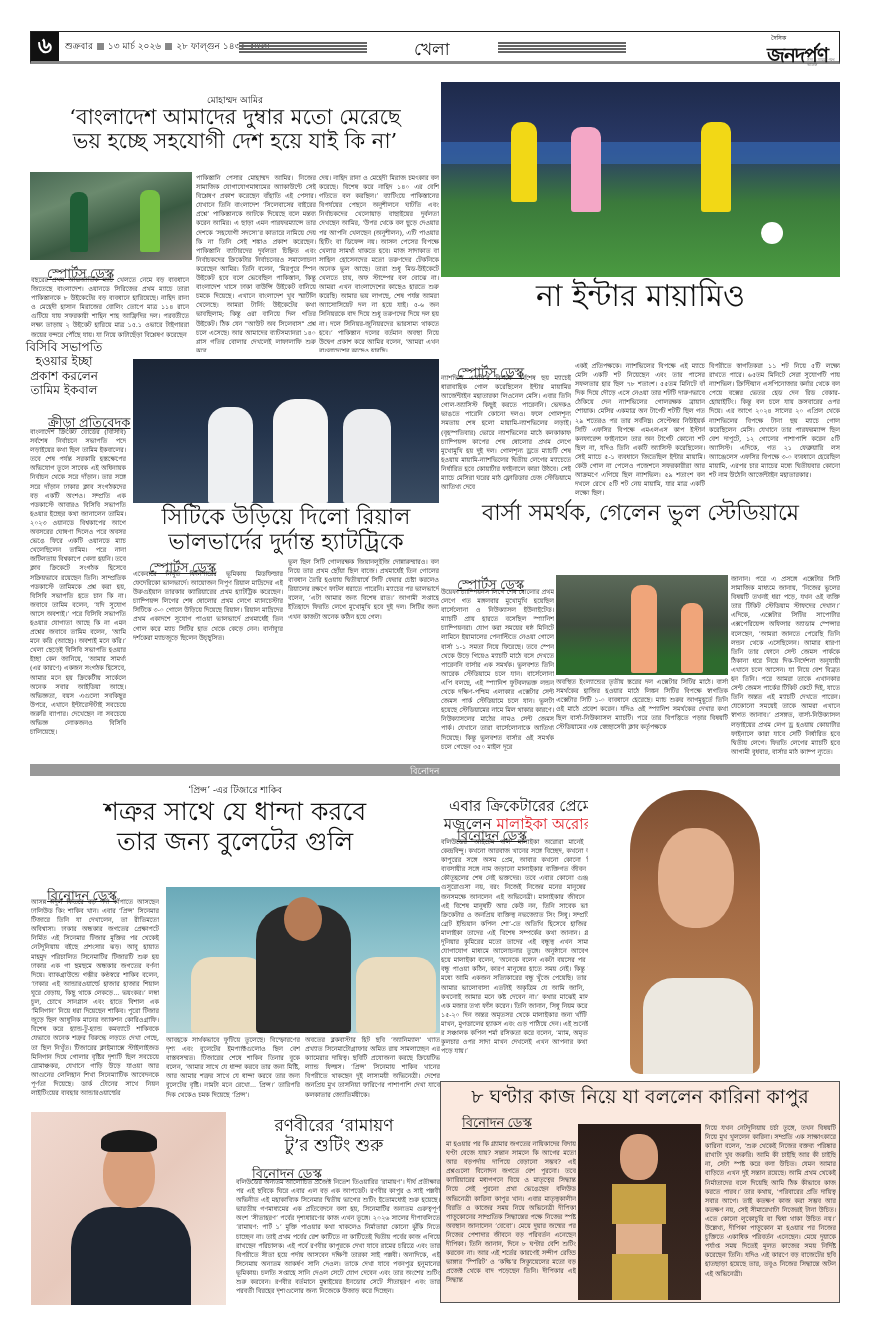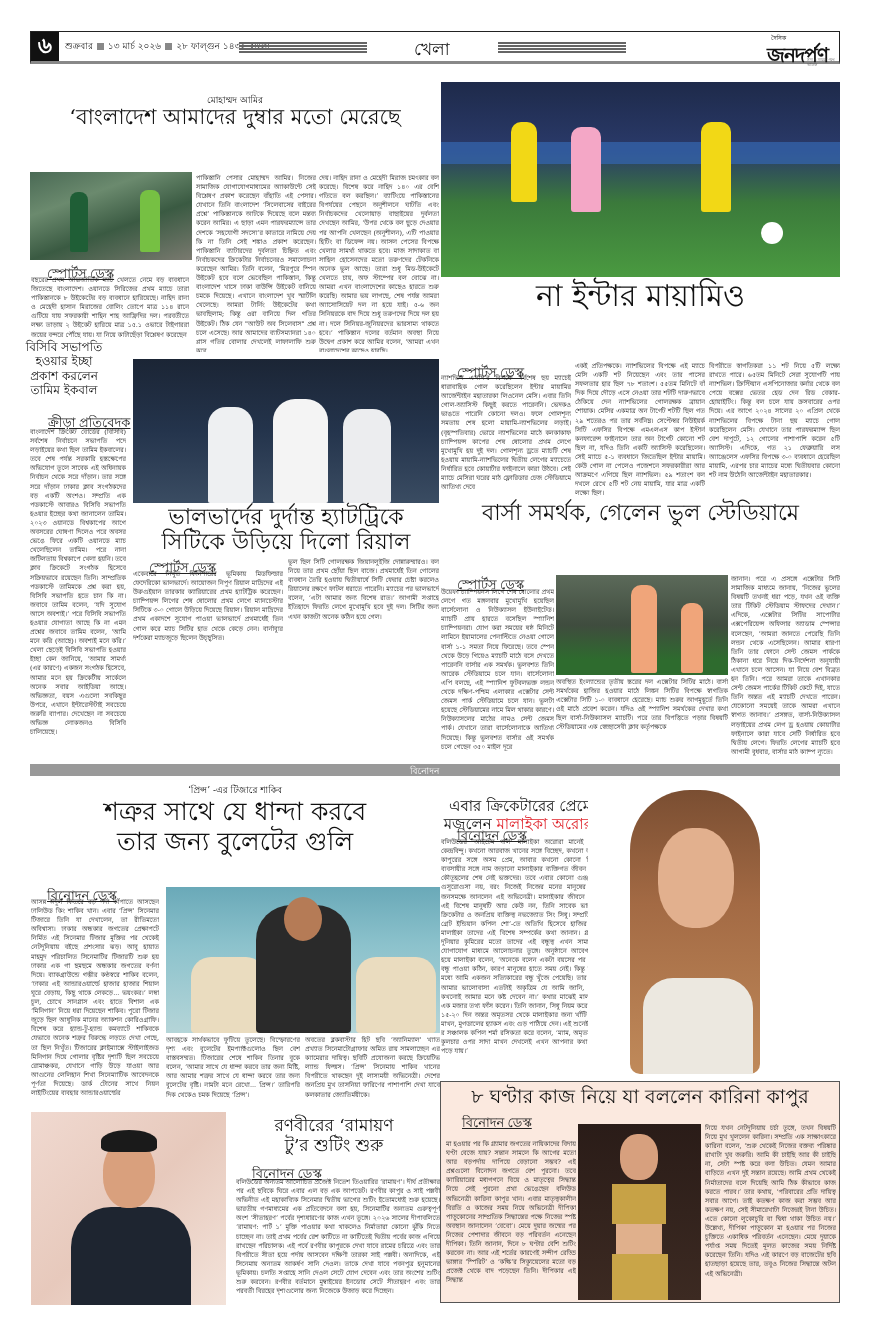--- a/index.html
+++ b/index.html
@@ -46,20 +46,21 @@
       <div></div>
     </div>
   <div class="abs logo-small">দৈনিক</div>
   <div class="abs logo-big"><span>জনদর্পণ</span></div>
   <div class="abs logo-tag">সত্য ও ন্যায়ের পথে অবিচল</div>
 </div>
 
 <div class="abs" style="left:30px; top:93px; width:410px; text-align:center; font-size:9px; font-family:'DejaVu Serif',serif;">মোহাম্মদ আমির</div>
 <div class="abs hl" style="left:30px; top:106px; width:410px; font-size:21px;">
   <div>‘বাংলাদেশ আমাদের দুম্বার মতো মেরেছে</div>
+  <div>ভয় হচ্ছে সহযোগী দেশ হয়ে যাই কি না’</div>
 </div>
 <div class="abs photo" style="left:30px; top:172px; width:162px; height:88px; background:linear-gradient(160deg,#4a6a55 0%,#6b8a6e 30%,#3a5a42 60%,#7a7a70 100%);">
   <div class="abs" style="left:40px; top:20px; width:18px; height:60px; background:#1f5e36; border-radius:8px 8px 2px 2px;"></div>
   <div class="abs" style="left:110px; top:18px; width:20px; height:62px; background:#76c043; border-radius:8px 8px 2px 2px;"></div>
 </div>
 <div class="abs desk" style="left:31px; top:264px;">স্পোর্টস ডেস্ক</div>
 <div class="abs body-txt" style="left:31px; top:276px; width:158px; height:76px;">বছরের প্রথম আন্তর্জাতিক ম্যাচ খেলতে নেমে বড় ব্যবধানে জিতেছে বাংলাদেশ। ওয়ানডে সিরিজের প্রথম ম্যাচে তারা পাকিস্তানকে ৮ উইকেটের বড় ব্যবধানে হারিয়েছে। নাহিদ রানা ও মেহেদী হাসান মিরাজের বোলিং তোপে মাত্র ১১৪ রানে গুটিয়ে যায় সফরকারী শাহিন শাহ আফ্রিদির দল। পরবর্তীতে লক্ষ্য তাড়ায় ২ উইকেট হারিয়ে মাত্র ১৫.১ ওভারে টাইগাররা জয়ের বন্দরে পৌঁছে যায়। যা নিয়ে কাটাছেঁড়া বিশ্লেষণ করেছেন</div>
 <div class="abs body-txt" style="left:196px; top:174px; width:120px; height:178px;">পাকিস্তানি পেসার মোহাম্মদ আমির। নিজের সামাজিক যোগাযোগমাধ্যমের অ্যাকাউন্টে সেই বিশ্লেষণ প্রকাশ করেছেন বাঁহাতি এই পেসার। যেখানে তিনি বাংলাদেশ ‘সিলেবাসের বাইরের প্রশ্নে’ পাকিস্তানকে আটকে দিয়েছে বলে মন্তব্য করেন আমির। এ ছাড়া এমন পারফরম্যান্সে তার দেশকে ‘সহযোগী সদস্যে’র কাতারে নামিয়ে দেয় কি না তিনি সেই শঙ্কাও প্রকাশ করেছেন। পাকিস্তানি ব্যাটারদের দুর্বলতা চিহ্নিত এবং নির্বাচকদের ক্রিকেটার নির্বাচনেরও সমালোচনা করেছেন আমির। তিনি বলেন, ‘মিরপুরে স্পিন উইকেট হবে বলে ভেবেছিল পাকিস্তান, কিন্তু বাংলাদেশ খাসে ঢাকা বাউন্সি উইকেট বানিয়ে চমকে দিয়েছে। এখানে বাংলাদেশ খুব স্মার্টলি খেলেছে। আমরা টার্নিং উইকেটের কথা ভাবছিলাম; কিন্তু ওরা বানিয়ে দিল গতির উইকেট। ঠিক যেন "আউট অব সিলেবাস" প্রশ্ন চলে এসেছে। আর আমাদের ব্যাটসম্যানরা ১৪০ প্লাস গতির বোলার দেখলেই লাফালাফি শুরু করে</div>
 <div class="abs body-txt" style="left:319px; top:174px; width:120px; height:178px;">দেয়। নাহিদ রানা ও মেহেদী মিরাজ চমৎকার বল করেছে। বিশেষ করে নাহিদ ১৪০ এর বেশি গতিতে বল করছিল।’ ব্যাটিংয়ে পাকিস্তানের বিপর্যয়ের পেছনে অনুশীলনে ঘাটতি এবং নির্বাচকদের খেলোয়াড় বাছাইয়ের দুর্বলতা দেখছেন আমির, ‘উপর থেকে বল ছুড়ে দেওয়ার পর আপনি খেলছেন (অনুশীলন), এটি পাওয়ার হিটিং বা ডিফেন্স নয়। আসল পেসের বিপক্ষে খেলার সামর্থ্য থাকতে হবে। মাজ সাদাকাত বা সাহিল হোসেনদের মতো তরুণদের টেকনিকে অনেক ভুল আছে। তারা শুধু মিড-উইকেটে খেলতে চায়, অফ স্টাম্পের বল বোঝে না। আমরা এখন বাংলাদেশের কাছেও হারতে শুরু করেছি। আমার ভয় লাগছে, শেষ পর্যন্ত আমরা অ্যাসোসিয়েট দল না হয়ে যাই। ৫-৬ জন সিনিয়রকে বাদ দিয়ে শুধু তরুণদের দিয়ে দল হয় না। দলে সিনিয়র-জুনিয়রদের ভারসাম্য থাকতে হবে।’ পাকিস্তান দলের বর্তমান অবস্থা নিয়ে উদ্বেগ প্রকাশ করে আমির বলেন, ‘আমরা এখন বাংলাদেশের কাছেও হারছি।</div>
 
@@ -81,22 +82,22 @@
 <div class="abs hl" style="left:24px; top:340px; width:80px; font-size:12px; line-height:1.2;">বিসিবি সভাপতি হওয়ার ইচ্ছা প্রকাশ করলেন তামিম ইকবাল</div>
 <div class="abs desk" style="left:32px; top:413px;">ক্রীড়া প্রতিবেদক</div>
 <div class="abs body-txt" style="left:30px; top:428px; width:96px; height:330px;">বাংলাদেশ ক্রিকেট বোর্ডের (বিসিবি) সর্বশেষ নির্বাচনে সভাপতি পদে লড়াইয়ের কথা ছিল তামিম ইকবালের। তবে শেষ পর্যন্ত সরকারি হস্তক্ষেপের অভিযোগ তুলে সাবেক এই অধিনায়ক নির্বাচন থেকে সরে দাঁড়ান। তার সঙ্গে সরে দাঁড়ান ঢাকার ক্লাব সংগঠকদের বড় একটি অংশও। সম্প্রতি এক পডকাস্টে আবারও বিসিবি সভাপতি হওয়ার ইচ্ছের কথা জানালেন তামিম। ২০২৩ ওয়ানডে বিশ্বকাপের আগে অবসরের ঘোষণা দিলেও পরে অবসর ভেঙে ফিরে একটি ওয়ানডে ম্যাচ খেলেছিলেন তামিম। পরে নানা জটিলতায় বিশ্বকাপে খেলা হয়নি। তবে ক্লাব ক্রিকেটে সংগঠক হিসেবে সক্রিয়ভাবে রয়েছেন তিনি। সাম্প্রতিক পডকাস্টে তামিমকে প্রশ্ন করা হয়, বিসিবি সভাপতি হতে চান কি না। জবাবে তামিম বলেন, ‘যদি সুযোগ আসে অবশ্যই।’ পরে বিসিবি সভাপতি হওয়ার যোগ্যতা আছে কি না এমন প্রশ্নের জবাবে তামিম বলেন, ‘আমি মনে করি (আছে)। অবশ্যই মনে করি।’ খেলা ছেড়েই বিসিবি সভাপতি হওয়ার ইচ্ছা কেন জানিয়ে, ‘আমার সামর্থ্য (এর কারণে) একজন সংগঠক হিসেবে, আমার মনে হয় ক্রিকেটীয় সার্কেলে অনেক সবার আইডিয়া আছে। অভিজ্ঞতা, বয়স এগুলো সবকিছুর উপরে, এখানে ইন্টারেস্টটাই সবচেয়ে জরুরি ব্যাপার। দেখেছেন না সবচেয়ে অভিজ্ঞ লোকজনও বিসিবি চালিয়েছে।</div>
 
 <div class="abs photo" style="left:133px; top:359px; width:306px; height:144px; background:linear-gradient(180deg,#1b2535 0%,#24344c 50%,#3a4c62 100%);">
   <div class="abs" style="left:75px; top:48px; width:45px; height:96px; background:#eef0f2; border-radius:18px 18px 2px 2px;"></div>
   <div class="abs" style="left:140px; top:40px; width:55px; height:104px; background:#f4f4f4; border-radius:22px 22px 2px 2px;"></div>
   <div class="abs" style="left:210px; top:50px; width:48px; height:94px; background:#ecedef; border-radius:18px 18px 2px 2px;"></div>
 </div>
 <div class="abs hl" style="left:133px; top:505px; width:306px; font-size:22px;">
+  <div>সিটিকে উড়িয়ে দিলো রিয়াল</div>
   <div>ভালভার্দের দুর্দান্ত হ্যাটট্রিকে</div>
-  <div>সিটিকে উড়িয়ে দিলো রিয়াল</div>
 </div>
 <div class="abs desk" style="left:133px; top:558px;">স্পোর্টস ডেস্ক</div>
 <div class="abs body-txt" style="left:133px; top:570px; width:150px; height:188px;">একেবারে নিখুঁত ফিনিশারের ভূমিকায় মিডফিল্ডার ফেদেরিকো ভালভার্দে। আয়োজন নিপুণ রিয়াল মাদ্রিদের এই উরুগুইয়ান তারকার ক্যারিয়ারের প্রথম হ্যাটট্রিক করেছেন। চ্যাম্পিয়ন্স লিগের শেষ ষোলোর প্রথম লেগে ম্যানচেস্টার সিটিকে ৩-০ গোলে উড়িয়ে দিয়েছে রিয়াল। রিয়াল মাদ্রিদের প্রথম একাদশে সুযোগ পাওয়া ভালভার্দে প্রথমার্ধেই তিন গোল করে ম্যাচ সিটির হাত থেকে কেড়ে নেন। বার্নাব্যুর দর্শকেরা ম্যাচজুড়ে ছিলেন উচ্ছ্বসিত।</div>
 <div class="abs body-txt" style="left:288px; top:558px; width:151px; height:200px;">ভুল ছিল সিটি গোলরক্ষক জিয়ানলুইজি দোন্নারুম্মারও। বল নিয়ে তার প্রথম ছোঁয়া ছিল বাজে। প্রথমার্ধেই তিন গোলের ব্যবধান তৈরি হওয়ায় দ্বিতীয়ার্ধে সিটি ফেরার চেষ্টা করলেও রিয়ালের রক্ষণে ফাটল ধরাতে পারেনি। ম্যাচের পর ভালভার্দে বলেন, ‘এটা আমার জন্য বিশেষ রাত।’ আগামী সপ্তাহে ইতিহাদে ফিরতি লেগে মুখোমুখি হবে দুই দল। সিটির জন্য এখন কাজটা অনেক কঠিন হয়ে গেল।</div>
 
 <div class="abs hl" style="left:441px; top:501px; width:399px; font-size:22px;">
   <div>বার্সা সমর্থক, গেলেন ভুল স্টেডিয়ামে</div>
 </div>
 <div class="abs desk" style="left:441px; top:575px;">স্পোর্টস ডেস্ক</div>
 <div class="abs body-txt" style="left:441px; top:588px; width:113px; height:170px;">উয়েফা চ্যাম্পিয়নস লিগে শেষ ষোলোর প্রথম লেগে গত মঙ্গলবার মুখোমুখি হয়েছিল বার্সেলোনা ও নিউক্যাসল ইউনাইটেড। ম্যাচটি প্রায় হারতে বসেছিল স্প্যানিশ চ্যাম্পিয়নরা। যোগ করা সময়ের ষষ্ঠ মিনিটে লামিনে ইয়ামালের পেনাল্টিতে নেওয়া গোলে বার্সা ১-১ সমতা নিয়ে ফিরেছে। তবে স্পেন থেকে উড়ে গিয়েও ম্যাচটি মাঠে বসে দেখতে পারেননি বার্সার এক সমর্থক। ভুলবশত তিনি আরেক স্টেডিয়ামে চলে যান। বার্সেলোনা এপি বলছে, এই স্প্যানিশ ফুটবলভক্ত লন্ডন থেকে দক্ষিণ-পশ্চিম এলাকার এক্সেটার সেন্ট জেমস পার্ক স্টেডিয়ামে চলে যান। ভুলটা হয়েছে স্টেডিয়ামের নামে মিল থাকার কারণে। নিউক্যাসলের মাঠের নামও সেন্ট জেমস পার্ক। যেখানে তারা বার্সেলোনাকে আতিথ্য দিয়েছে। কিন্তু ভুলবশত বার্সার ওই সমর্থক চলে গেছেন ৩৫০ মাইল দূরে</div>

